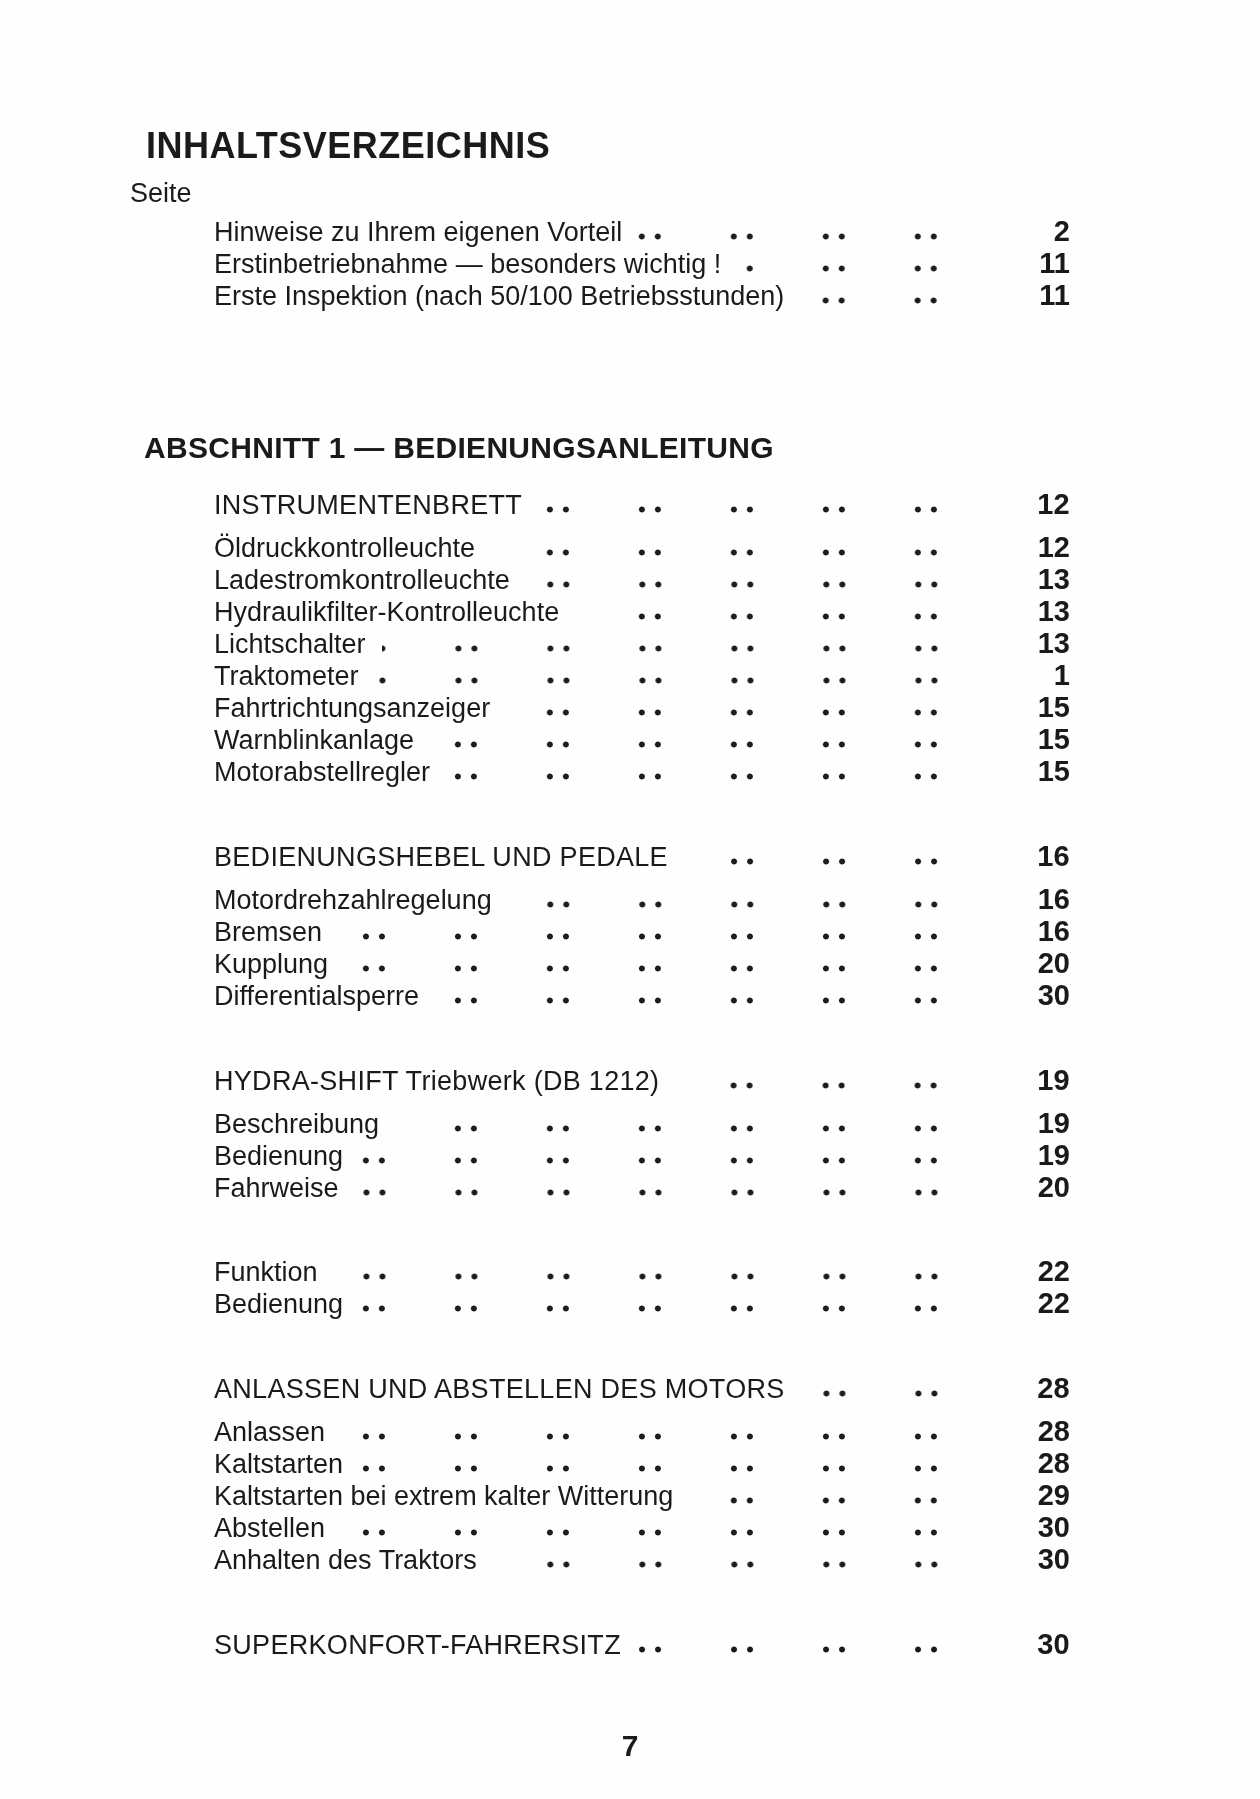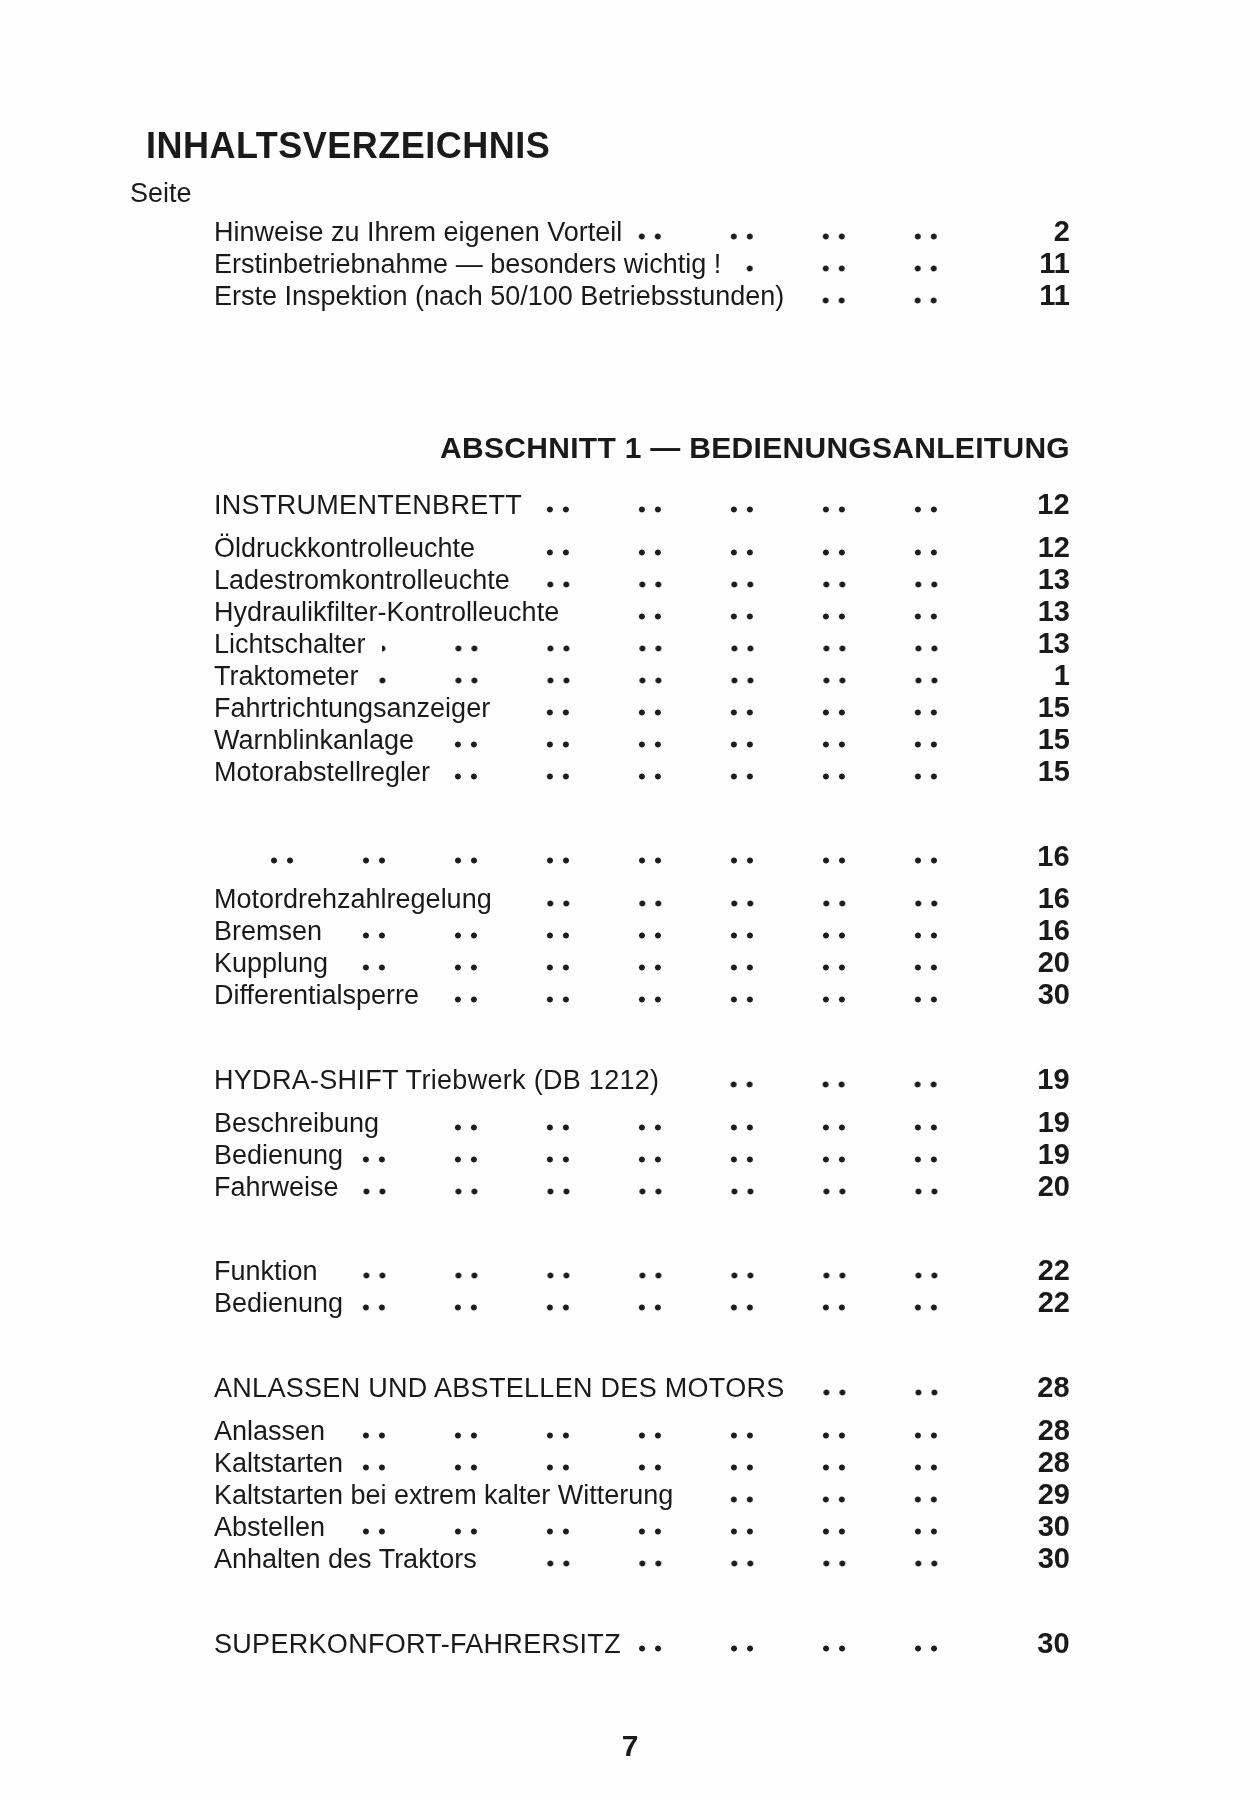--- a/index.html
+++ b/index.html
@@ -31,21 +31,20 @@
     line-height: 30px;
     text-align: left;
   }
   .rows.intro { margin-top: 8px; }
   .section {
     margin: 118px 0 0 14px;
     font-size: 30px;
     line-height: 36px;
     font-weight: bold;
     letter-spacing: 0.3px;
-    text-align: right;
   }
   .group { margin-top: 52px; }
   .group:first-of-type { margin-top: 22px; }
   .group-items { margin-top: 11px; }
   .row {
     display: flex;
     align-items: baseline;
     padding-left: 84px;
     font-size: 27px;
     line-height: 31px;
@@ -152,20 +151,21 @@
             </div>
             <div class="row">
               <span class="label">Motorabstellregler</span>
               <span class="leader"></span>
               <span class="pagenum">15</span>
             </div>
           </div>
         </div>
         <div class="group">
           <div class="row ghead">
+            <span class="label">BEDIENUNGSHEBEL UND PEDALE</span>
             <span class="leader"></span>
             <span class="pagenum">16</span>
           </div>
           <div class="group-items">
             <div class="row">
               <span class="label">Motordrehzahlregelung</span>
               <span class="leader"></span>
               <span class="pagenum">16</span>
             </div>
             <div class="row">

